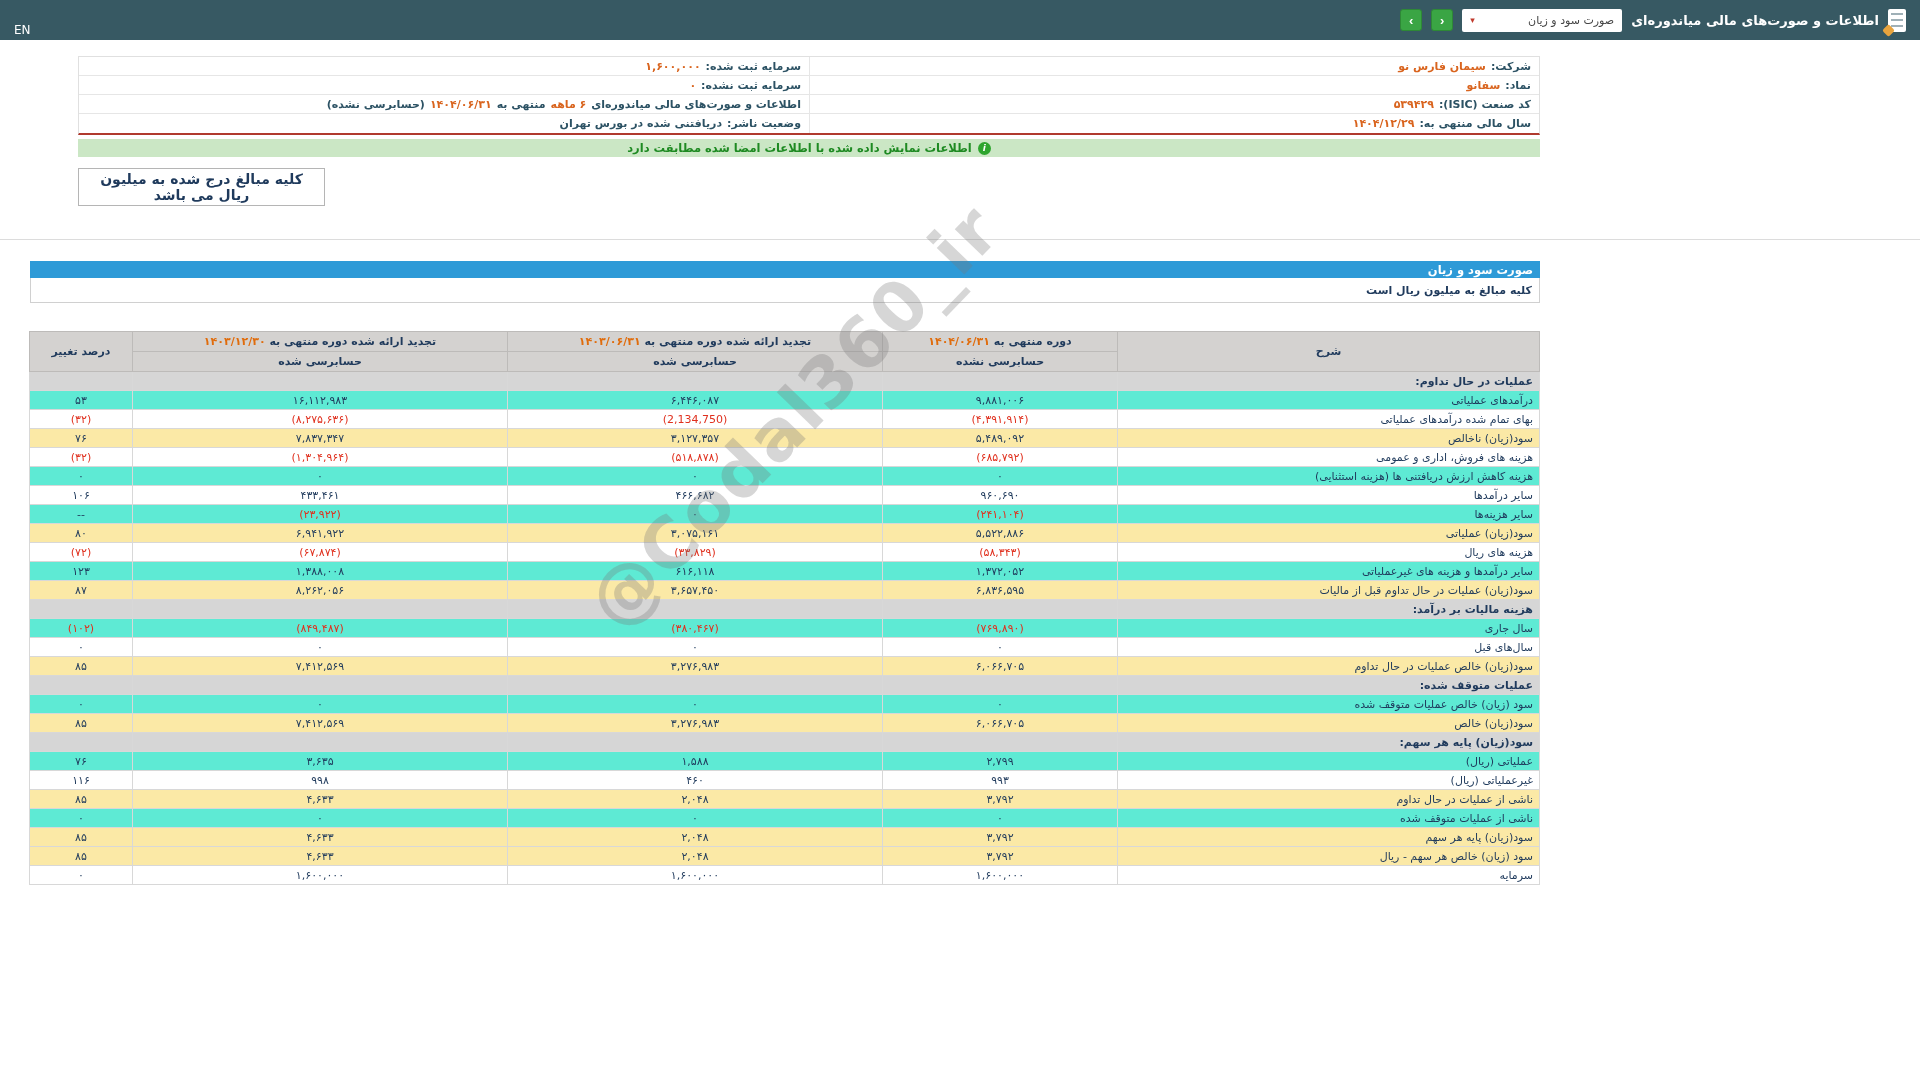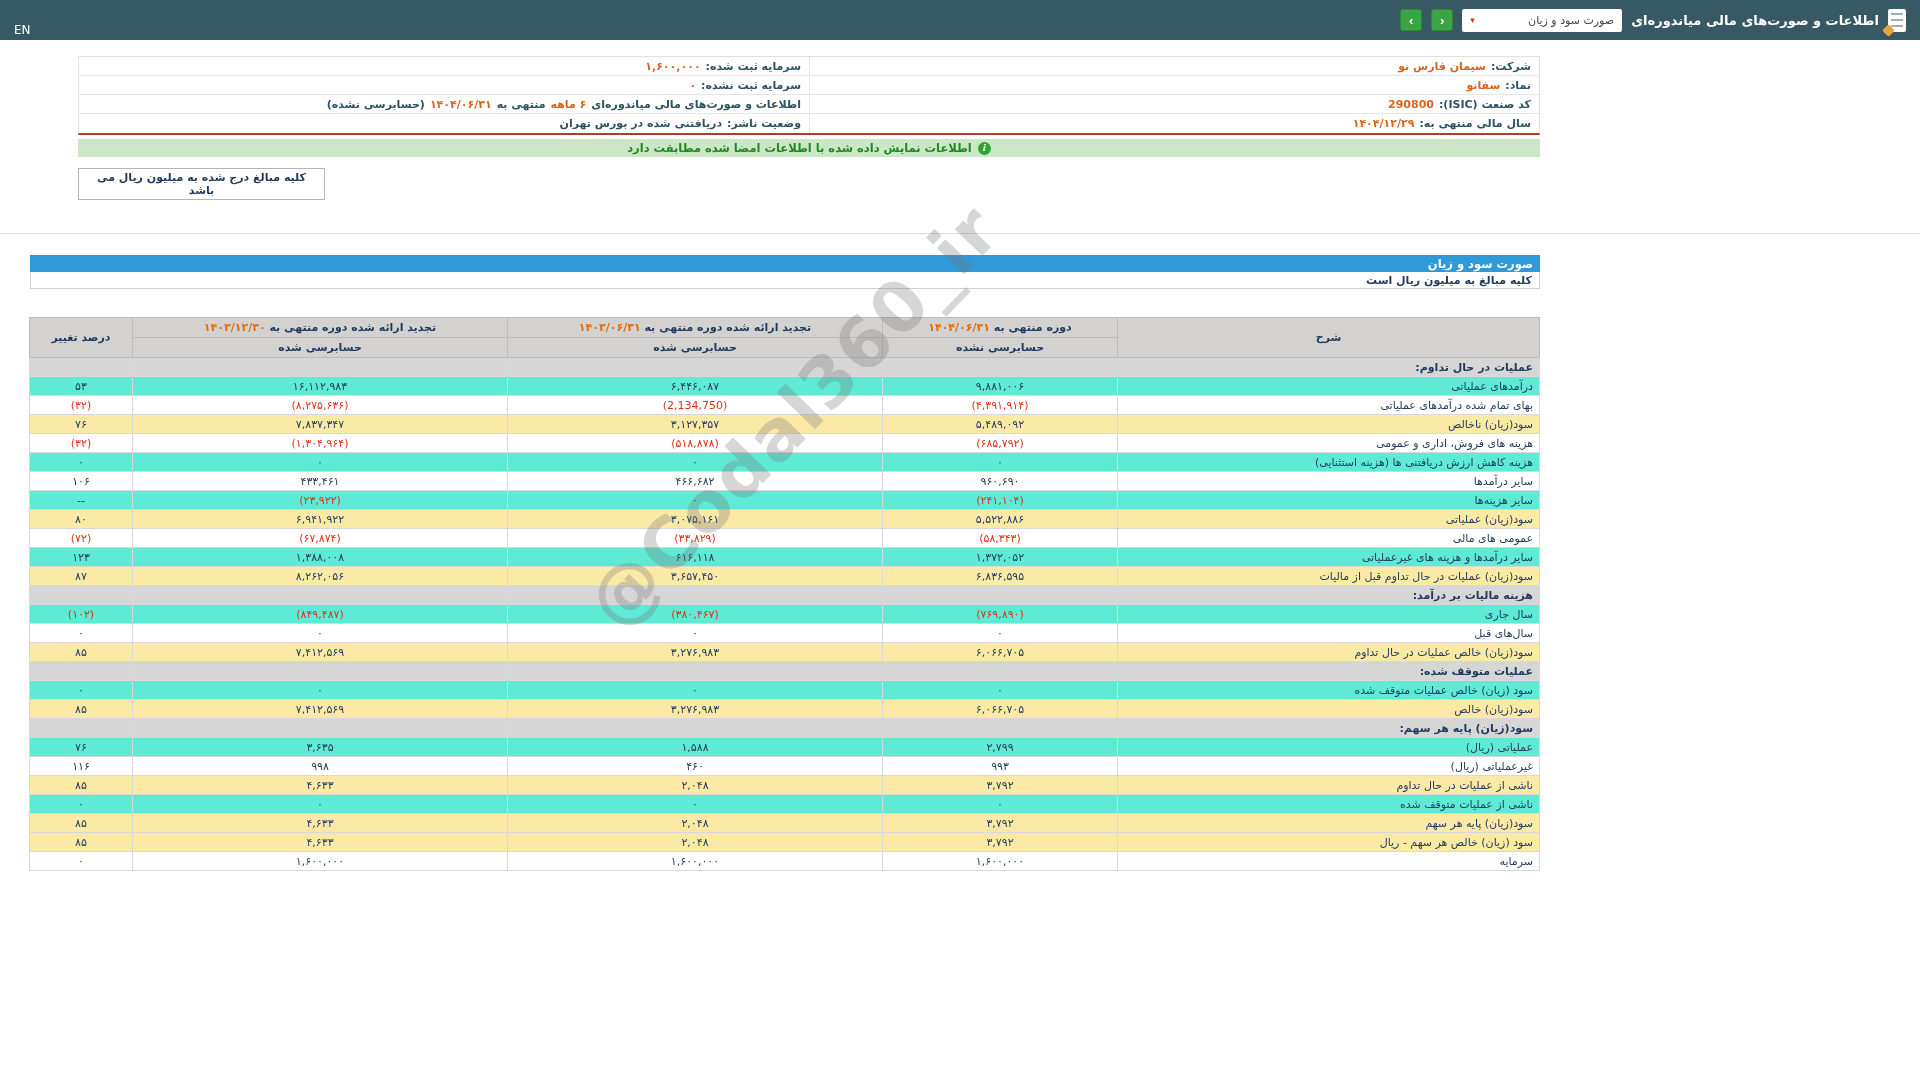--- a/index.html
+++ b/index.html
@@ -23,28 +23,28 @@
   .info-cell { height:19px; display:flex; align-items:center; gap:5px; padding:0 8px; border-bottom:1px solid #e6e6e6; white-space:nowrap; overflow:hidden; }
   .info-cell.col-right { border-left:1px solid #e6e6e6; }
   .info-wrap .info-cell:nth-last-child(-n+2) { border-bottom:none; }
   .info-label { font-weight:bold; color:#2c5264; }
   .info-value { font-weight:bold; color:#d9641e; }
   .info-value.dark { color:#2c5264; }
 
   .banner { margin:4px 0 0 48px; height:18px; background:#cbe7c5; display:flex; align-items:center; justify-content:center; gap:6px; font-size:11.5px; font-weight:bold; color:#1e8a22; }
   .info-icon { width:13px; height:13px; border-radius:50%; background:#2ea52e; color:#fff; font-size:9px; font-style:italic; font-weight:bold; display:flex; align-items:center; justify-content:center; flex:0 0 auto; }
 
-  .units-box { margin:11px auto 0 48px; width:247px; border:1px solid #b5b5b5; background:#fff; font-size:11px; font-weight:bold; color:#1f3a5c; text-align:center; padding:2px 6px; }
+  .units-box { margin:11px auto 0 48px; width:247px; border:1px solid #b5b5b5; background:#fff; font-size:14px; font-weight:bold; color:#1f3a5c; text-align:center; padding:2px 6px; }
 
   .page-divider { height:1px; background:#dcdcdc; margin-top:33px; width:1920px; }
 
   
   .content-main { margin:21px 380px 0 30px; }
   .section-bar { height:17px; background:#2e9ad7; color:#fff; font-size:11.5px; font-weight:bold; display:flex; align-items:center; padding:0 7px; }
-  .units-row { height:17px; border:1px solid #d0d0d0; border-top:none; background:#fff; font-size:11px; font-weight:bold; color:#1f3a5c; display:flex; align-items:center; padding:0 7px; }
+  .units-row { height:25px; border:1px solid #d0d0d0; border-top:none; background:#fff; font-size:11px; font-weight:bold; color:#1f3a5c; display:flex; align-items:center; padding:0 7px; }
 
   table.fin-table { width:100%; border-collapse:collapse; table-layout:fixed; font-size:11px; margin-top:28px; }
   .fin-table th { background:#d4d2d0; color:#1f3a5c; font-weight:bold; border:1px solid #bdbbb9; height:20px; padding:1px 4px; text-align:center; white-space:nowrap; }
   .hdr-date { color:#e06c0c; }
   .fin-table td { border:1px solid #d8d8d8; height:19px; padding:1px 6px; color:#1f3a5c; white-space:nowrap; overflow:hidden; }
   td.cell-label { text-align:right; }
   td.cell-num { text-align:center; }
   tr.kind-plain td { background:#ffffff; }
   tr.kind-alt td { background:#5eead4; }
   tr.kind-total td { background:#fbe9a6; }
@@ -90,21 +90,21 @@
     <div class="info-cell col-right">
       <span class="info-label">نماد:</span>
       <span class="info-value">سفانو</span>
     </div>
     <div class="info-cell">
       <span class="info-label">سرمایه ثبت نشده:</span>
       <span class="info-value">۰</span>
     </div>
     <div class="info-cell col-right">
       <span class="info-label">کد صنعت (ISIC):</span>
-      <span class="info-value">290800</span>
+      <span class="info-value">۵۳۹۴۲۹</span>
     </div>
     <div class="info-cell">
       <span class="info-label">اطلاعات و صورت‌های مالی میاندوره‌ای</span>
       <span class="info-value">۶ ماهه</span>
       <span class="info-label">منتهی به</span>
       <span class="info-value">۱۴۰۴/۰۶/۳۱</span>
       <span class="info-label">(حسابرسی نشده)</span>
     </div>
     <div class="info-cell col-right">
       <span class="info-label">سال مالی منتهی به:</span>
@@ -219,21 +219,21 @@
     <td class="cell-num">--</td>
   </tr>
         <tr class="kind-total">
     <td class="cell-label">سود(زیان) عملیاتی</td>
     <td class="cell-num">۵,۵۲۲,۸۸۶</td>
     <td class="cell-num">۳,۰۷۵,۱۶۱</td>
     <td class="cell-num">۶,۹۴۱,۹۲۲</td>
     <td class="cell-num">۸۰</td>
   </tr>
         <tr class="kind-plain">
-    <td class="cell-label">عمومی های مالی</td>
+    <td class="cell-label">هزینه های ریال</td>
     <td class="cell-num neg">(۵۸,۳۴۳)</td>
     <td class="cell-num neg">(۳۳,۸۲۹)</td>
     <td class="cell-num neg">(۶۷,۸۷۴)</td>
     <td class="cell-num neg">(۷۲)</td>
   </tr>
         <tr class="kind-alt">
     <td class="cell-label">سایر درآمدها و هزینه های غیرعملیاتی</td>
     <td class="cell-num">۱,۳۷۲,۰۵۲</td>
     <td class="cell-num">۶۱۶,۱۱۸</td>
     <td class="cell-num">۱,۳۸۸,۰۰۸</td>

